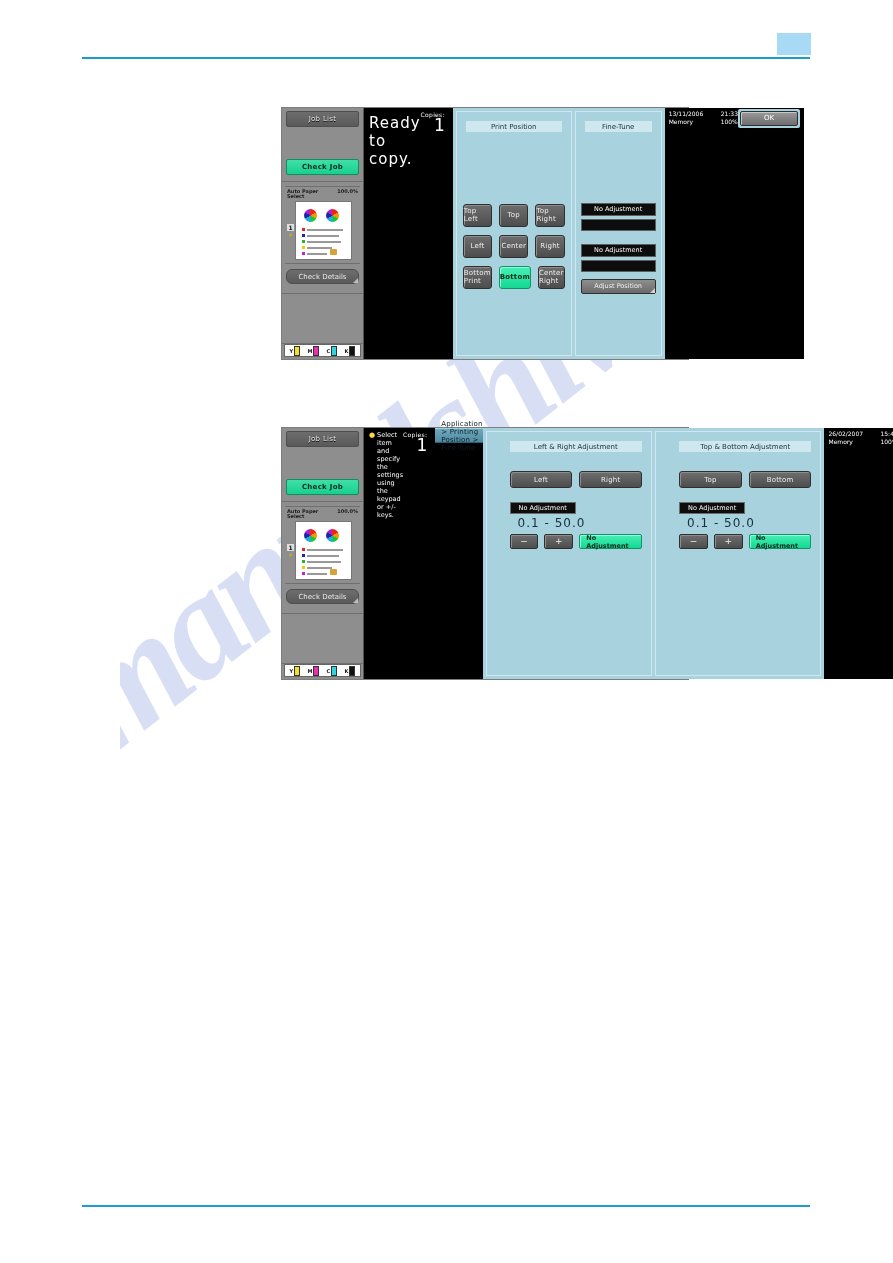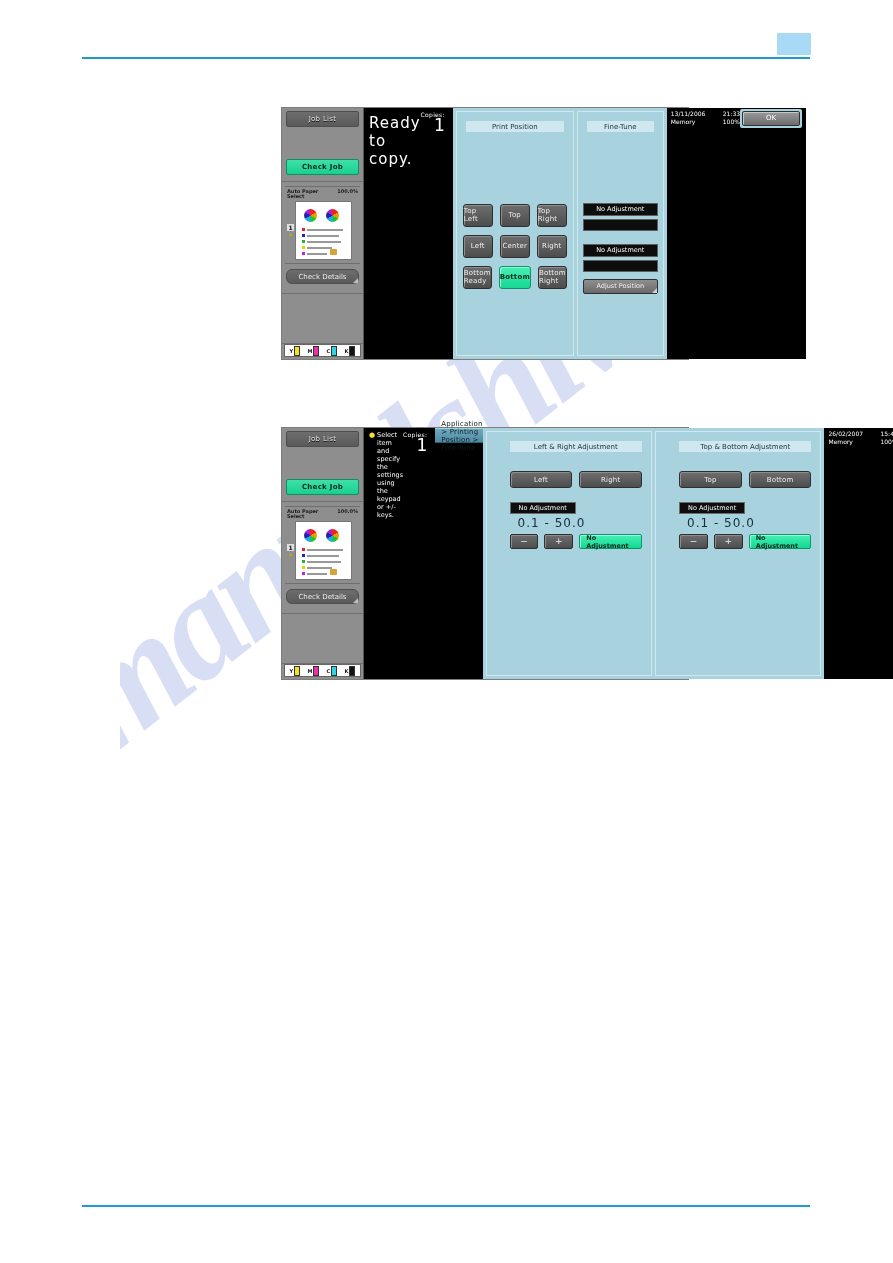--- a/index.html
+++ b/index.html
@@ -253,23 +253,23 @@
             <div class="gbtn">Top Left</div>
             <div class="gbtn">Top</div>
             <div class="gbtn">Top Right</div>
           </div>
           <div class="growrow">
             <div class="gbtn">Left</div>
             <div class="gbtn">Center</div>
             <div class="gbtn">Right</div>
           </div>
           <div class="growrow">
-            <div class="gbtn">Bottom Ready</div>
+            <div class="gbtn">Bottom Print</div>
             <div class="gbtn sel">Bottom</div>
-            <div class="gbtn">Bottom Right</div>
+            <div class="gbtn">Center Right</div>
           </div>
         </div>
       </div>
 
       <div class="sect finecol">
         <div class="secthead">Fine-Tune</div>
         <div class="finebody">
           <div class="valbox">No Adjustment</div>
           <div class="valbox empty"></div>
           <div class="spacer"></div>

